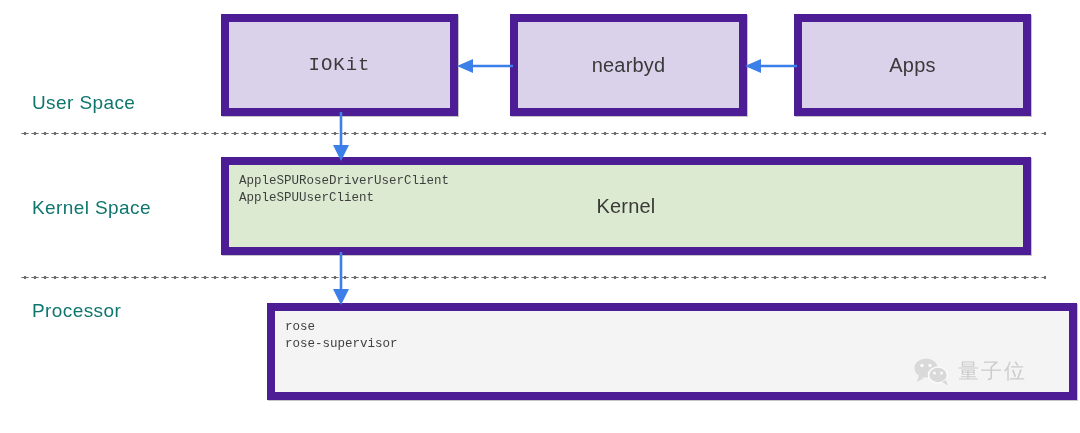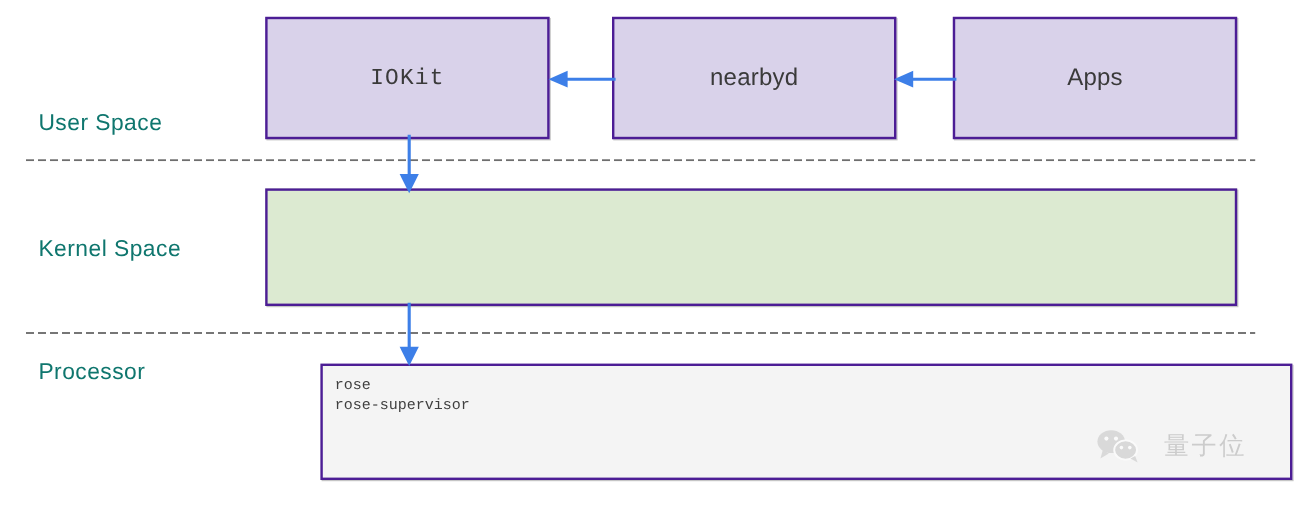--- a/index.html
+++ b/index.html
@@ -42,21 +42,21 @@
     background-repeat: repeat-x;
     background-position: 0 center;
   }
   #separator-user-kernel     { top: 132px; }
   #separator-kernel-hardware { top: 276px; }
 
   
   .node {
     position: absolute;
     box-sizing: border-box;
-    border: 2px solid #4c1d95;
+    border: 8px solid #4c1d95;
     box-shadow: 1px 1px 0 0 rgba(150,150,150,0.55);
   }
   .node .center-label {
     position: absolute;
     left: 0;
     right: 0;
     top: 50%;
     transform: translateY(-50%);
     text-align: center;
     font-family: "Liberation Sans", sans-serif;
@@ -110,21 +110,21 @@
   #arrow-iokit-to-kernel  { left: 327px; top: 112px; width: 28px; height: 50px; }
   #arrow-kernel-to-hw     { left: 327px; top: 252px; width: 28px; height: 55px; }
 
   
   #watermark {
     position: absolute;
     left: 912px;
     top: 356px;
     display: flex;
     align-items: center;
-    gap: 18px;
+    gap: 6px;
     opacity: 0.62;
   }
   #watermark .wm-text {
     font-family: "DejaVu Sans", sans-serif;
     font-size: 21px;
     color: #b4b4b4;
     letter-spacing: 2px;
   }
 </style>
 </head>
@@ -145,20 +145,23 @@
 
   <div class="node" id="node-nearbyd">
     <div class="center-label">nearbyd</div>
   </div>
 
   <div class="node" id="node-apps">
     <div class="center-label">Apps</div>
   </div>
 
   <div class="node" id="node-kernel">
+    <div class="corner-list">AppleSPURoseDriverUserClient
+AppleSPUUserClient</div>
+    <div class="center-label">Kernel</div>
   </div>
 
   <div class="node" id="node-hardware">
     <div class="corner-list">rose
 rose-supervisor</div>
   </div>
 
   <svg class="arrow" id="arrow-nearbyd-to-iokit" viewBox="0 0 60 28">
     <line x1="58" y1="14" x2="16" y2="14" stroke="#3d7fe8" stroke-width="2.6"></line>
     <polygon points="2,14 18,7 18,21" fill="#3d7fe8"></polygon>

